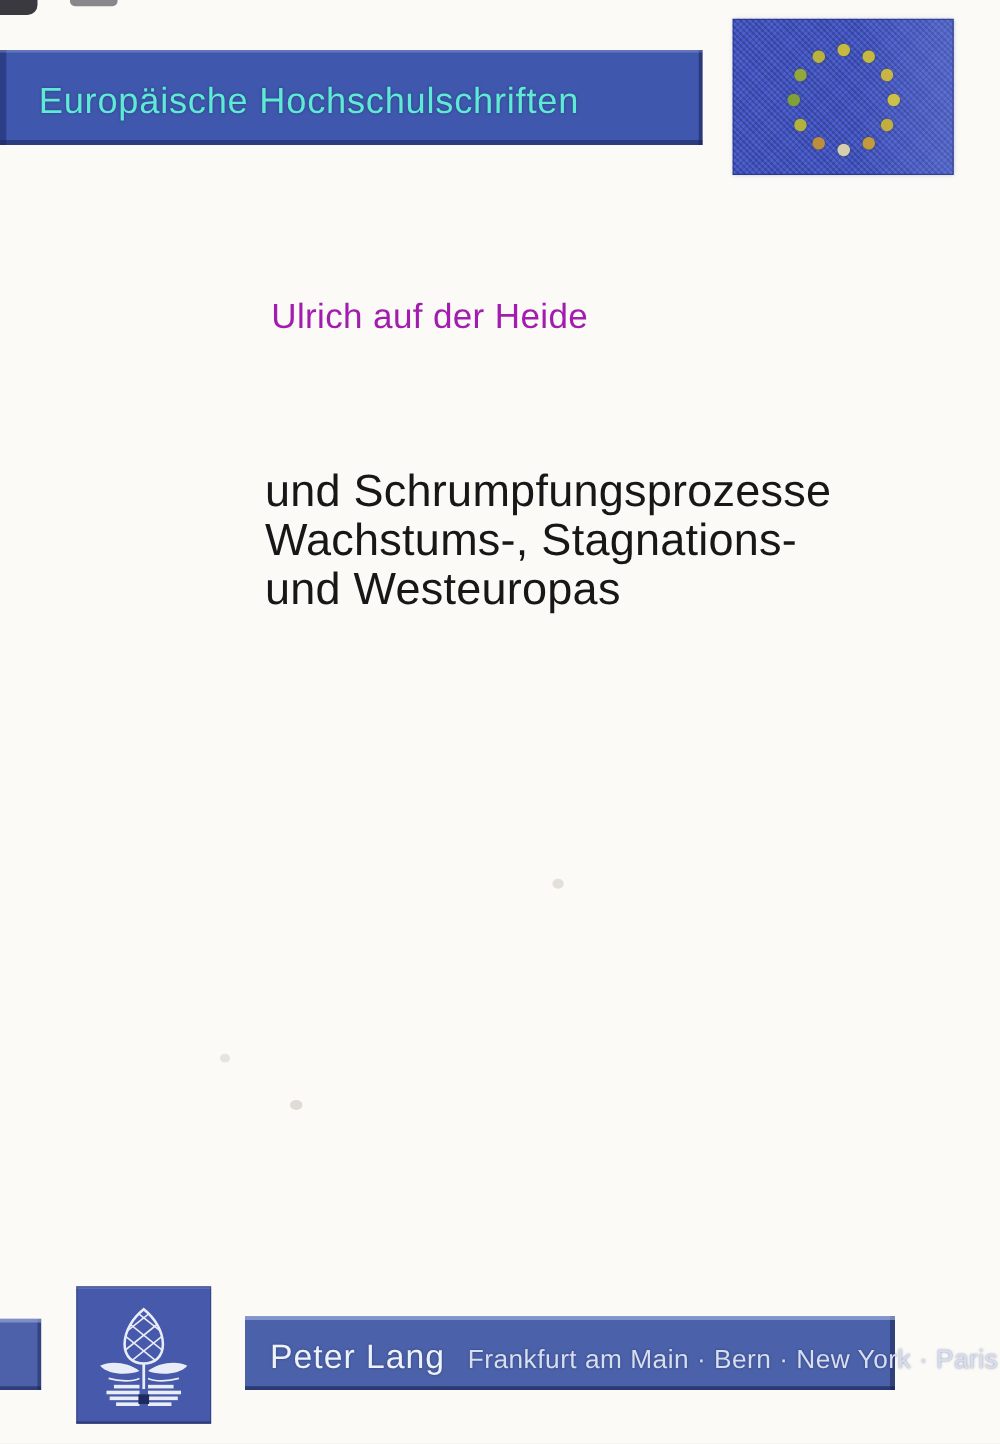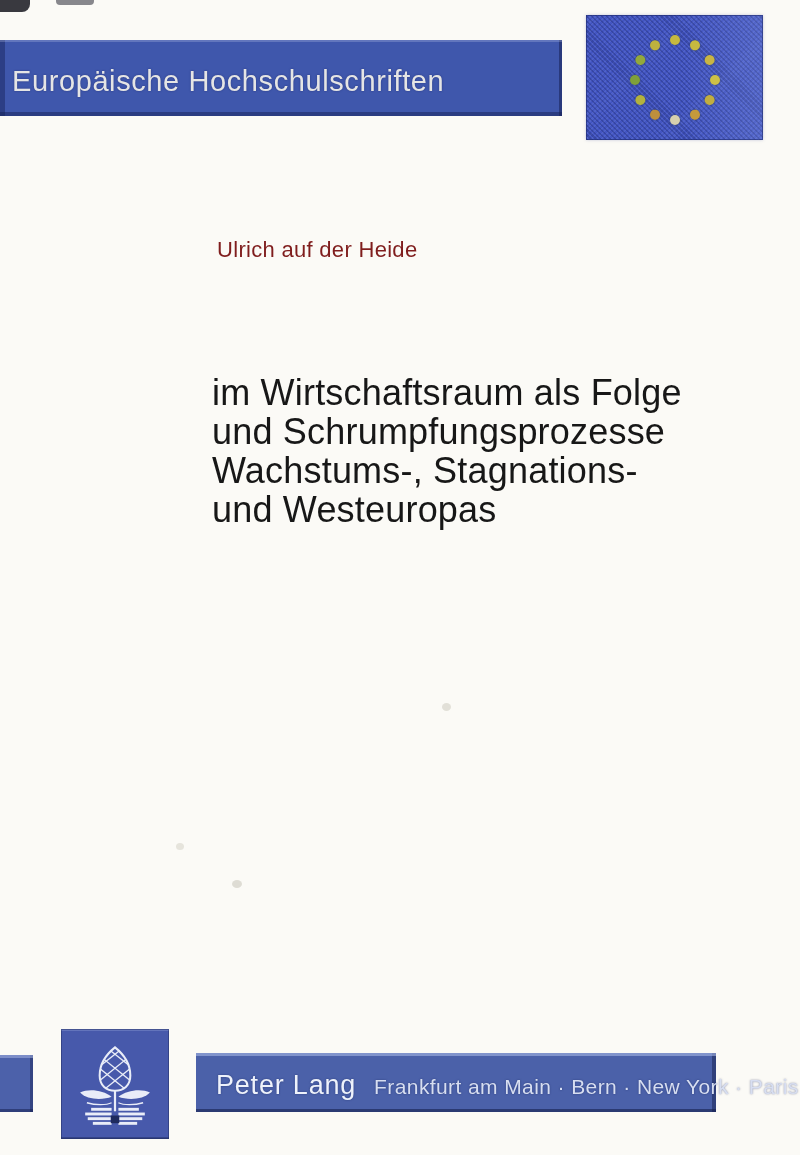--- a/index.html
+++ b/index.html
@@ -23,22 +23,22 @@
   .series-banner{
     position:absolute;left:0;top:40px;width:562px;height:76px;
     background:#3f57ac;
     box-shadow:
       inset 0 2px 0 rgba(190,200,235,.28),
       inset 5px 0 0 rgba(23,33,86,.45),
       inset -3px 0 0 rgba(23,33,86,.55),
       inset 0 -4px 0 rgba(23,33,86,.5);
   }
   .series-banner .label{
-    display:block;padding-left:12px;line-height:82px;
-    font-size:29px;letter-spacing:.6px;color:#e5e5e5;
+    display:block;padding-left:31px;line-height:82px;
+    font-size:29px;letter-spacing:.6px;color:#5eead4;
     text-shadow:0 0 2px rgba(20,30,90,.55);
     white-space:nowrap;
   }
 
   
   .eu-flag{
     position:absolute;left:586px;top:15px;width:177px;height:125px;
     background-color:#4355c2;
     background-image:
       linear-gradient(90deg, rgba(0,0,0,0) 55%, rgba(150,170,235,.22)),
@@ -60,21 +60,21 @@
   .eu-star:nth-child(7){transform:rotate(180deg) translateY(-40px);background:#d6cfae;}
   .eu-star:nth-child(8){transform:rotate(210deg) translateY(-40px);background:#bd8f3c;}
   .eu-star:nth-child(9){transform:rotate(240deg) translateY(-40px);background:#b3b23e;}
   .eu-star:nth-child(10){transform:rotate(270deg) translateY(-40px);background:#7fa03a;}
   .eu-star:nth-child(11){transform:rotate(300deg) translateY(-40px);background:#93a83c;}
   .eu-star:nth-child(12){transform:rotate(330deg) translateY(-40px);background:#bdb13e;}
 
   
   .author{
     position:absolute;left:217px;top:237px;
-    font-size:22px;color:#7f1d1d;letter-spacing:.3px;white-space:nowrap;
+    font-size:28px;color:#a21caf;letter-spacing:.3px;white-space:nowrap;
   }
   .title{
     position:absolute;left:212px;top:373px;
     font-size:36px;line-height:39px;color:#171717;letter-spacing:.2px;
   }
   .title span{display:block;white-space:nowrap;}
 
   
   .speck{position:absolute;border-radius:50%;}
   .speck-1{left:442px;top:703px;width:9px;height:8px;background:#e2e0d8;}
@@ -142,21 +142,20 @@
     <i class="eu-star"></i>
     <i class="eu-star"></i>
     <i class="eu-star"></i>
     <i class="eu-star"></i>
     <i class="eu-star"></i>
   </div>
 
   <div class="author">Ulrich auf der Heide</div>
 
   <div class="title">
-    <span>im Wirtschaftsraum als Folge</span>
     <span>und Schrumpfungsprozesse</span>
     <span>Wachstums-, Stagnations-</span>
     <span>und Westeuropas</span>
   </div>
 
   <div class="speck speck-1"></div>
   <div class="speck speck-2"></div>
   <div class="speck speck-3"></div>
 
   <div class="spine-tab"></div>

